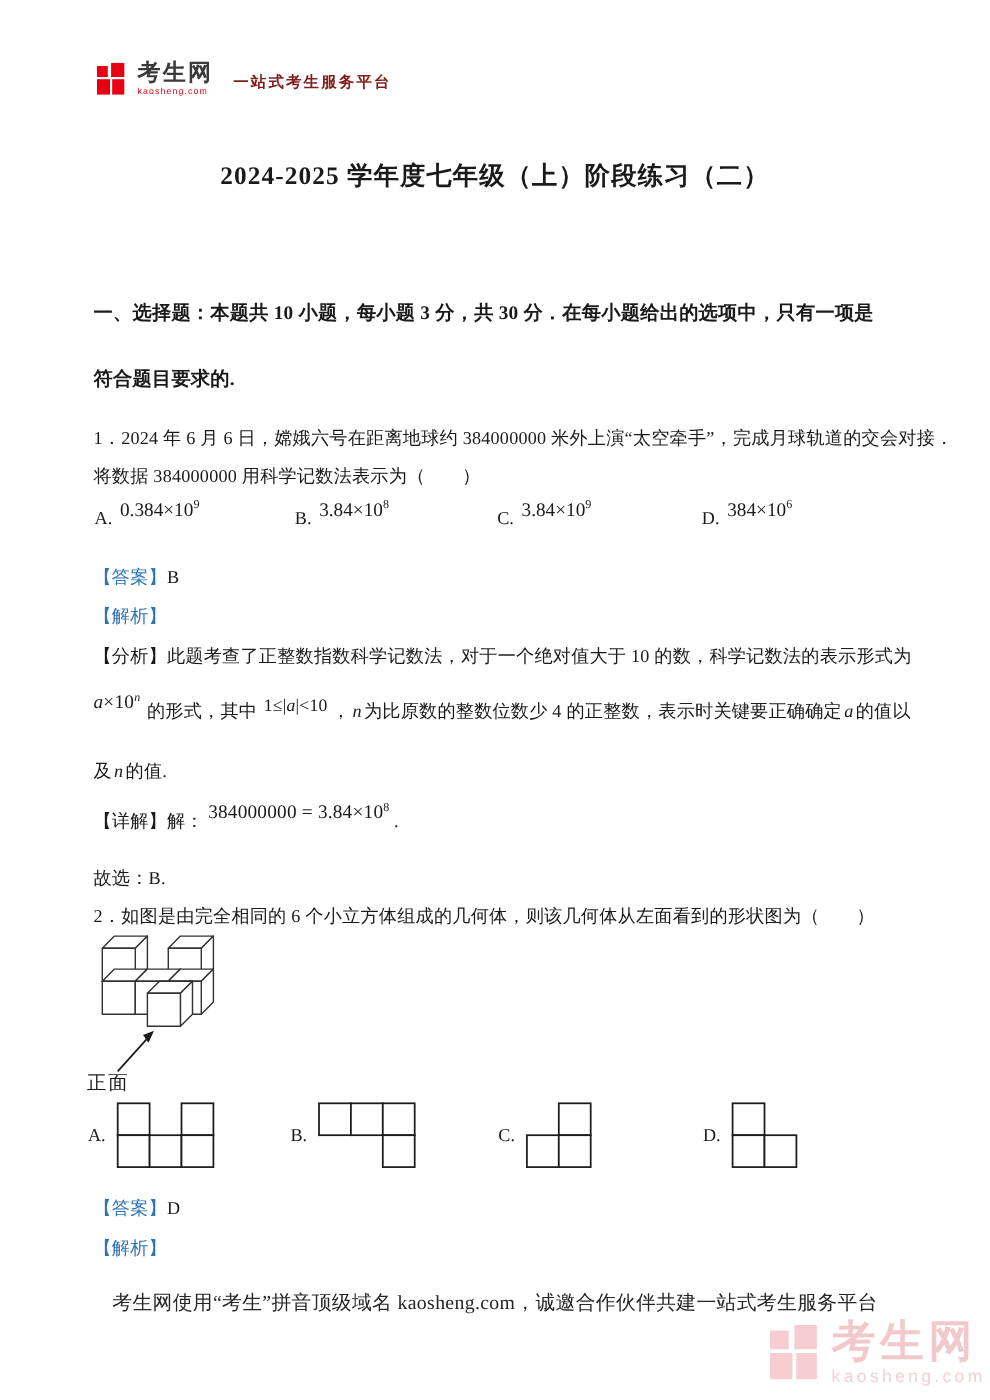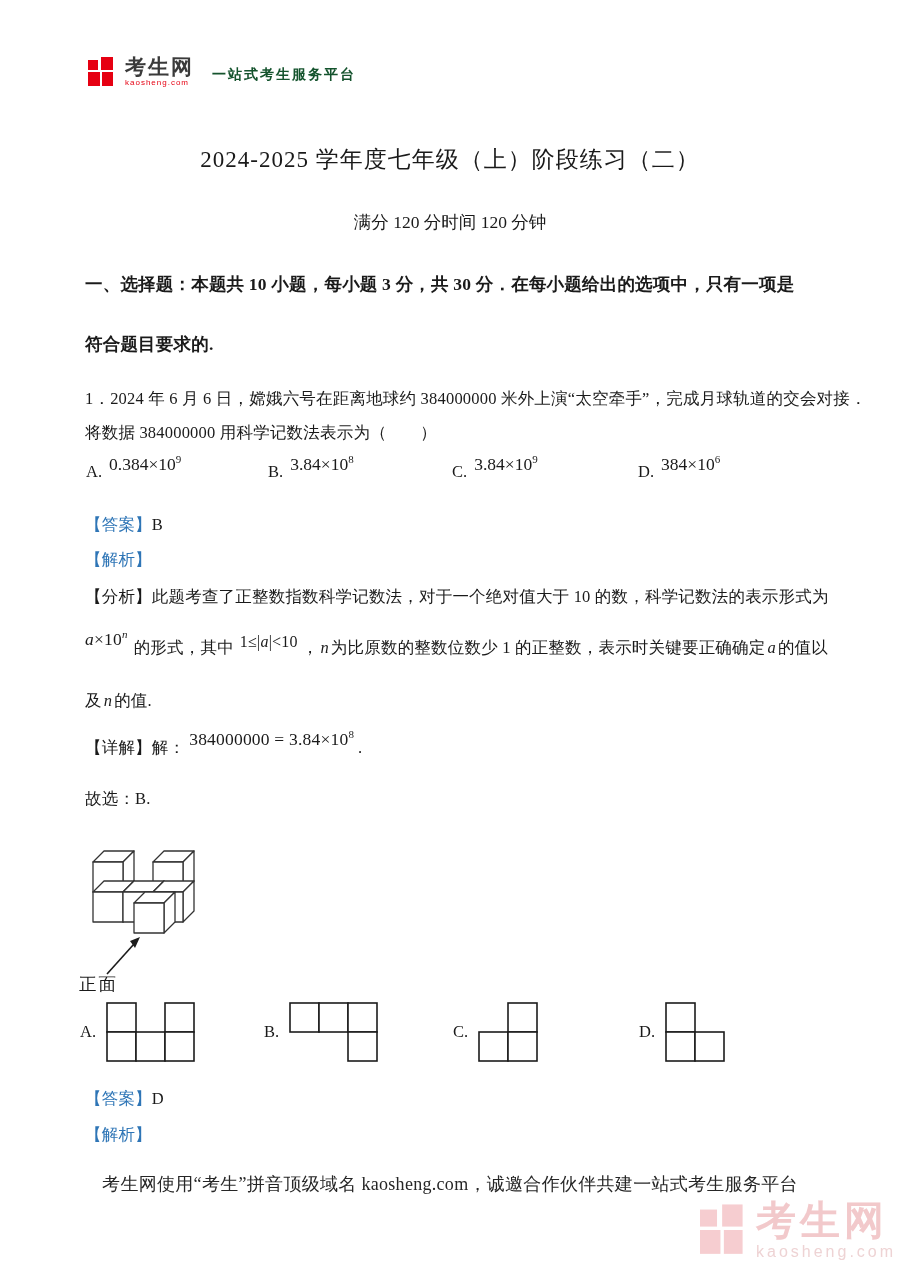--- a/index.html
+++ b/index.html
@@ -1,34 +1,34 @@
 <!DOCTYPE html>
 <html><head>
 <meta charset="utf-8">
 <style>
   html,body{margin:0;padding:0;background:#fff;}
   .page{position:relative;width:900px;height:1273px;background:#ffffff;overflow:hidden;
         font-family:"Liberation Serif","DejaVu Serif",serif;color:#1a1a1a;}
   .abs{position:absolute;}
-  .b{font-weight:normal;}
+  .b{font-weight:bold;}
   .it{font-style:italic;}
   .blue{color:#2E75B6;}
   .center{left:0;width:900px;text-align:center;}
   .body-line{left:85px;width:740px;font-size:16.5px;letter-spacing:0.2px;white-space:nowrap;}
   .title{font-size:23px;letter-spacing:1px;}
   .subtitle{font-size:17.5px;}
   .sec{font-size:17.5px;font-weight:bold;}
   sup{font-size:11px;}
   
   .logo-row{display:flex;align-items:flex-end;gap:10px;}
   .logo-mark{display:block;}
   .logo-text{line-height:1;}
   .logo-brand{font-size:21px;font-weight:bold;color:#3a3a3a;letter-spacing:2px;font-family:"Liberation Sans",sans-serif;}
   .logo-domain{font-size:8px;color:#E60012;letter-spacing:1px;margin-top:2px;font-family:"Liberation Sans",sans-serif;}
-  .logo-tagline{font-size:14px;color:#14532d;font-weight:bold;letter-spacing:2px;margin-left:8px;padding-bottom:3px;font-family:"Liberation Sans",sans-serif;}
+  .logo-tagline{font-size:14px;color:#7f1d1d;font-weight:bold;letter-spacing:2px;margin-left:8px;padding-bottom:3px;font-family:"Liberation Sans",sans-serif;}
   
   .q1opt{position:absolute;top:0;white-space:nowrap;}
   .opt-label{font-size:16.5px;}
   .opt-math{font-size:17.5px;position:relative;top:-7px;margin-left:7px;}
   .m-raise{position:relative;top:-8px;font-size:17.5px;margin:0 4px;}
   .m-raise2{position:relative;top:-6px;font-size:16px;margin:0 4px;}
   .m-word{margin:0 2px;}
   
   .cube-wrap{position:absolute;top:846px;left:85px;width:210px;height:155px;}
   .front-label{position:absolute;left:-6px;top:126px;font-size:17.5px;letter-spacing:2px;}
@@ -55,21 +55,20 @@
       <rect x="14" y="15" width="11" height="14" fill="#E60012"></rect>
     </svg>
     <div class="logo-text">
       <div class="logo-brand">考生网</div>
       <div class="logo-domain">kaosheng.com</div>
     </div>
     <div class="logo-tagline">一站式考生服务平台</div>
   </div>
 
   <div class="abs center title b" style="top:144px;">2024-2025 学年度七年级（上）阶段练习（二）</div>
-  <div class="abs center subtitle b" style="top:210px;">满分 120 分时间 120 分钟</div>
 
   <div class="abs body-line sec" style="top:272px;">一、选择题：本题共 10 小题，每小题 3 分，共 30 分．在每小题给出的选项中，只有一项是</div>
   <div class="abs body-line sec" style="top:332px;">符合题目要求的.</div>
 
   <div class="abs body-line" style="top:388px;">1．2024 年 6 月 6 日，嫦娥六号在距离地球约 384000000 米外上演“太空牵手”，完成月球轨道的交会对接．</div>
   <div class="abs body-line" style="top:422px;">将数据 384000000 用科学记数法表示为（　　）</div>
 
   <div class="abs" style="top:460px;left:0;width:900px;height:42px;">
     <span class="q1opt" style="left:86px;">
       <span class="opt-label">A.</span><span class="opt-math"><span>0.384×10</span><sup>9</sup></span>
@@ -89,31 +88,32 @@
     <span class="blue">【答案】</span><span>B</span>
   </div>
   <div class="abs body-line" style="top:549px;">
     <span class="blue">【解析】</span>
   </div>
   <div class="abs body-line" style="top:586px;">
     <span>【分析】</span><span>此题考查了正整数指数科学记数法，对于一个绝对值大于 10 的数，科学记数法的表示形式为</span>
   </div>
 
   <div class="abs body-line" style="top:636px;">
-    <span class="m-raise" style="margin-left:0;"><span class="it">a</span><span>×10</span><sup class="it">n</sup></span><span class="m-word">的形式，其中</span><span class="m-raise2"><span>1≤|</span><span class="it">a</span><span>|&lt;10</span></span><span>，</span><span class="it m-word">n</span><span>为比原数的整数位数少 1 的正整数，表示时关键要正确确定</span><span class="it m-word">a</span><span>的值以</span>
+    <span class="m-raise" style="margin-left:0;"><span class="it">a</span><span>×10</span><sup class="it">n</sup></span><span class="m-word">的形式，其中</span><span class="m-raise2"><span>1≤|</span><span class="it">a</span><span>|&lt;10</span></span><span>，</span><span class="it m-word">n</span><span>为比原数的整数位数少 4 的正整数，表示时关键要正确确定</span><span class="it m-word">a</span><span>的值以</span>
   </div>
   <div class="abs body-line" style="top:690px;">
     <span>及</span><span class="it m-word">n</span><span>的值.</span>
   </div>
 
   <div class="abs body-line" style="top:736px;">
     <span>【详解】</span><span>解：</span><span class="m-raise"><span>384000000 = 3.84×10</span><sup>8</sup></span><span>.</span>
   </div>
   <div class="abs body-line" style="top:788px;">故选：B.</div>
 
+  <div class="abs body-line" style="top:822px;">2．如图是由完全相同的 6 个小立方体组成的几何体，则该几何体从左面看到的形状图为（　　）</div>
 
   <div class="cube-wrap">
     <div class="front-label">正面</div>
   <svg width="190" height="152">
         <polygon fill="#ffffff" stroke="#333333" stroke-width="1.3" stroke-linejoin="round" points="8,16 19,5 49,5 38,16"></polygon>
         <polygon fill="#ffffff" stroke="#333333" stroke-width="1.3" stroke-linejoin="round" points="38,16 49,5 49,35 38,46"></polygon>
         <polygon fill="#ffffff" stroke="#333333" stroke-width="1.3" stroke-linejoin="round" points="8,16 38,16 38,46 8,46"></polygon>
         <polygon fill="#ffffff" stroke="#333333" stroke-width="1.3" stroke-linejoin="round" points="68,16 79,5 109,5 98,16"></polygon>
         <polygon fill="#ffffff" stroke="#333333" stroke-width="1.3" stroke-linejoin="round" points="98,16 109,5 109,35 98,46"></polygon>
         <polygon fill="#ffffff" stroke="#333333" stroke-width="1.3" stroke-linejoin="round" points="68,16 98,16 98,46 68,46"></polygon>

